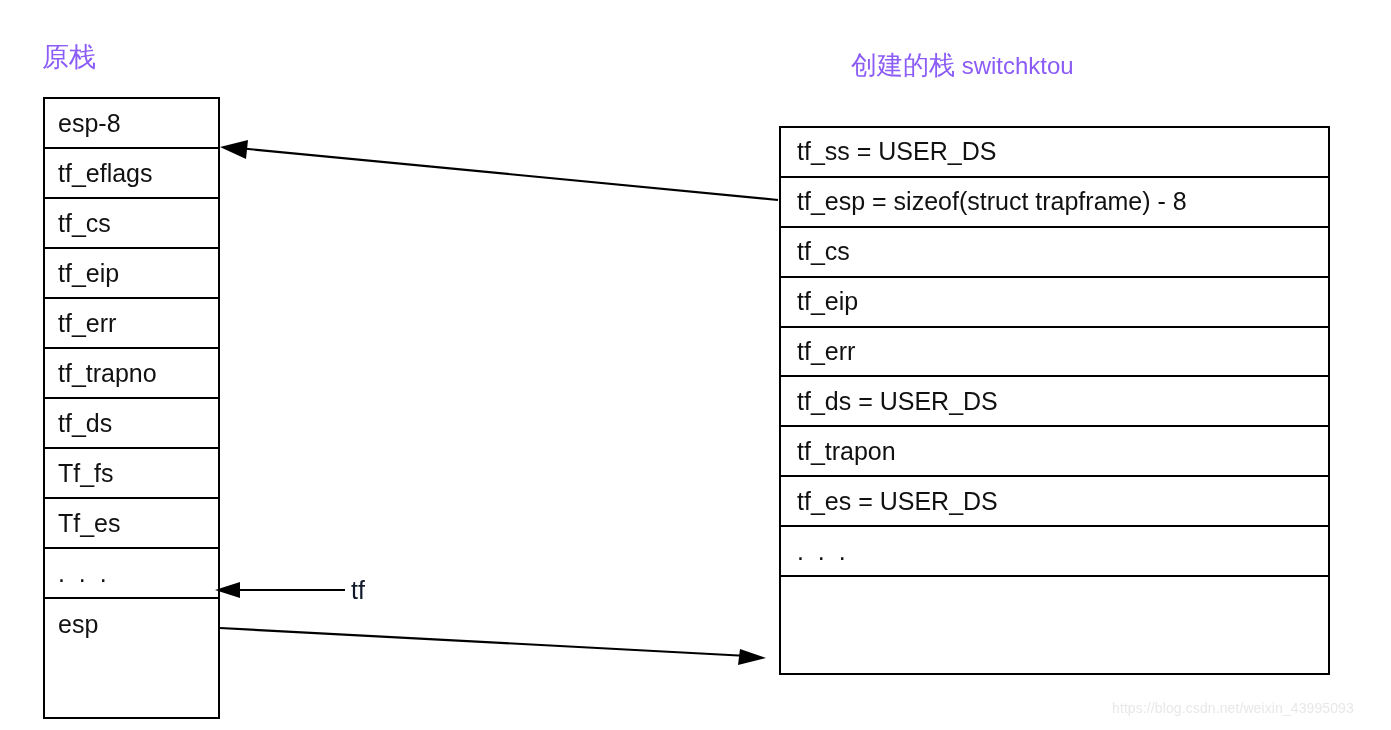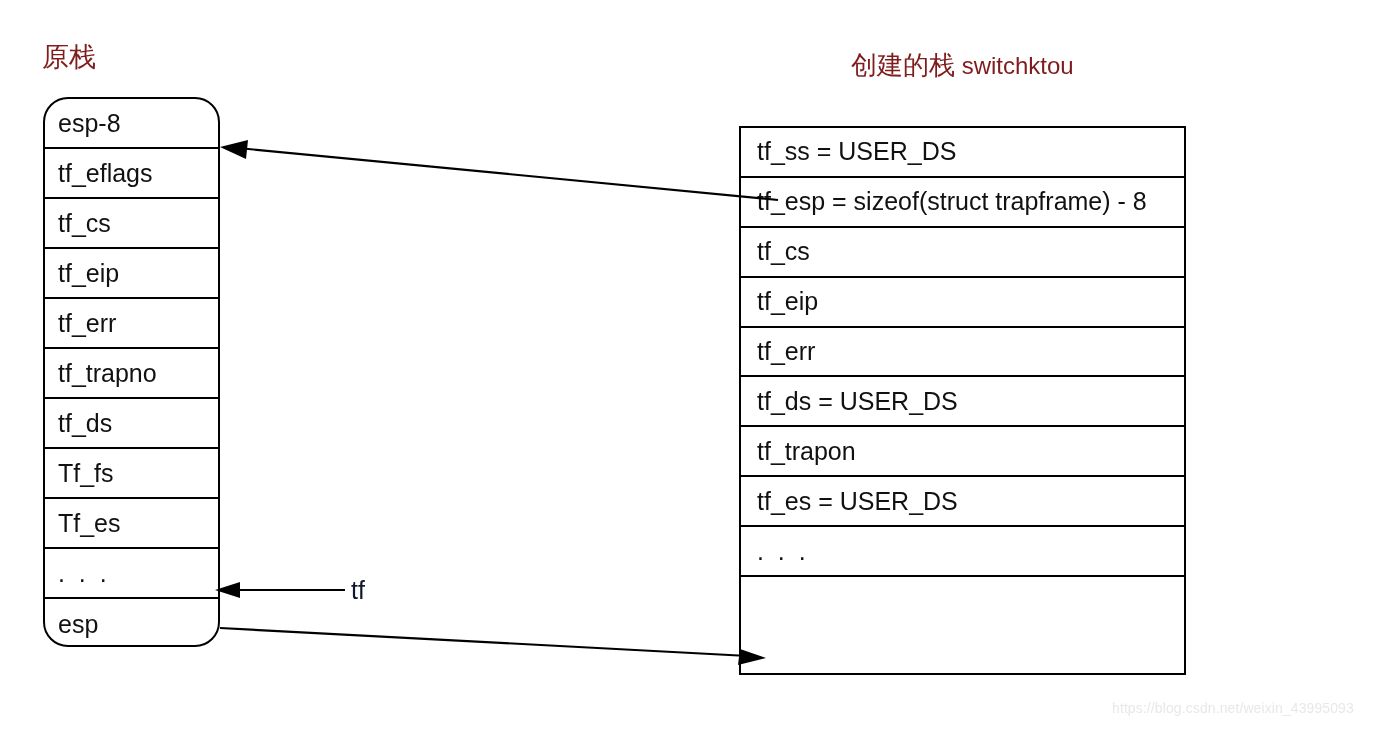--- a/index.html
+++ b/index.html
@@ -17,21 +17,21 @@
     height: 730px;
     background: #ffffff;
     overflow: hidden;
   }
 
   
   .title {
     position: absolute;
     font-size: 27px;
     line-height: 1;
-    color: #7f1d1d;
+    color: #8b5cf6;
     white-space: nowrap;
   }
   #title-left  { left: 42px; top: 44px; }
   #title-right { left: 843px; top: 52px; font-size: 24px; margin-left: 8px; }
   #title-right .cjk { font-size: 26px; }
 
   
   .stack {
     position: absolute;
     box-sizing: border-box;
@@ -47,32 +47,31 @@
     color: #111;
     white-space: pre;
   }
   .stack .row:last-child { border-bottom: none; align-items: center; }
   .stack .row span.cell { display: block; }
 
   #stack-left {
     left: 43px;
     top: 97px;
     width: 177px;
-    height: 550px;
-    border-radius: 25px;
+    height: 622px;
   }
   #stack-left .row {
     height: 50px;
     padding-left: 13px;
   }
 
   #stack-right {
-    left: 739px;
+    left: 779px;
     top: 126px;
-    width: 447px;
+    width: 551px;
     height: 549px;
   }
   #stack-right .row {
     height: 49.9px;
     padding-left: 16px;
   }
 
   
   #arrows {
     position: absolute;

